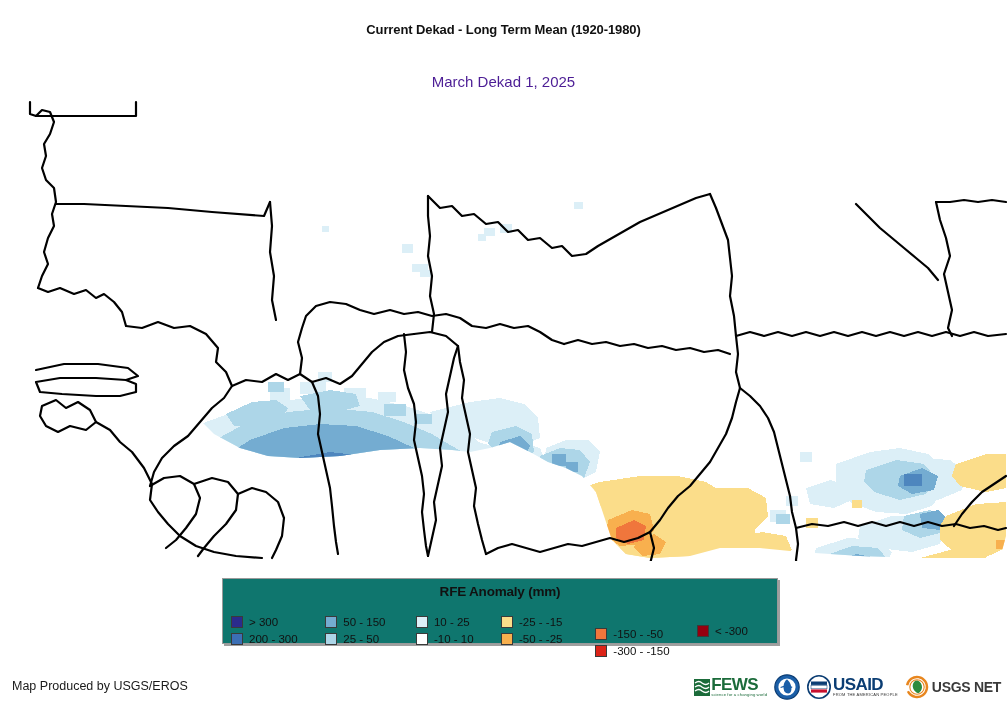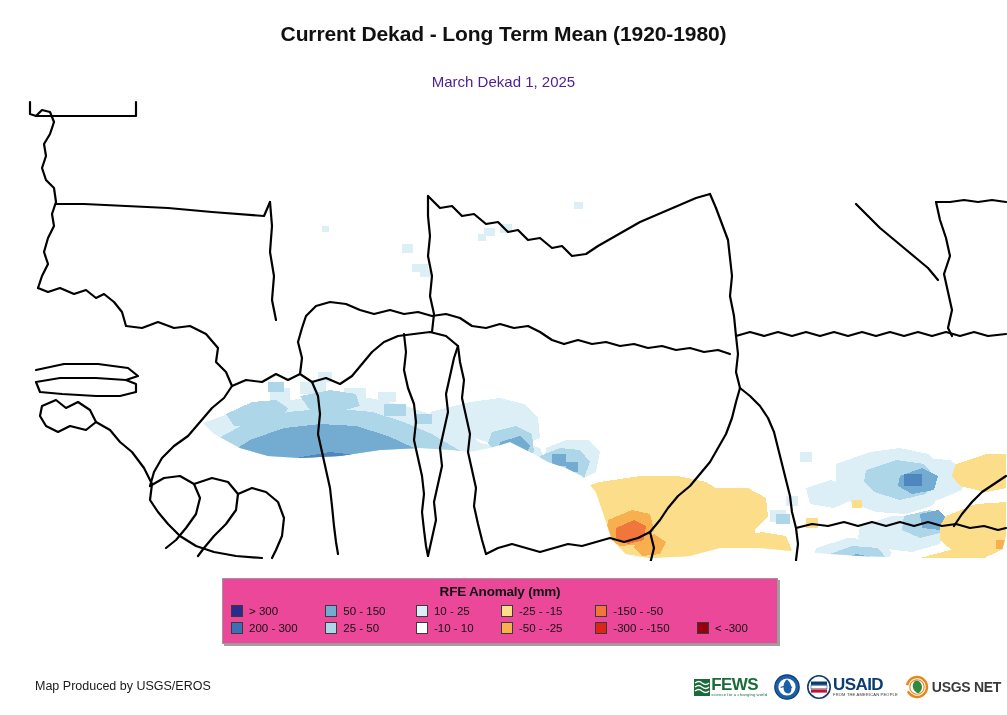--- a/index.html
+++ b/index.html
@@ -4,59 +4,59 @@
 <style>
   html,body{margin:0;padding:0;}
   body{
     width:1007px;height:715px;position:relative;overflow:hidden;
     background:#ffffff;
     font-family:"Liberation Sans", sans-serif;
     color:#111111;
   }
   #title{
     position:absolute;left:0;top:22px;width:1007px;text-align:center;
-    font-size:21px;font-weight:bold;letter-spacing:-0.1px;color:#111;
+    font-size:13px;font-weight:bold;letter-spacing:-0.1px;color:#111;
   }
   #subtitle{
     position:absolute;left:0;top:73px;width:1007px;text-align:center;
     font-size:15px;font-weight:normal;color:#4c1d95;
   }
   #map-panel{
     position:absolute;left:0;top:96px;width:1007px;height:465px;overflow:hidden;background:#fff;
   }
   #map-svg{display:block;}
   #legend{
     position:absolute;left:222px;top:578px;width:556px;height:66px;
-    background:#ec4899;border:1px solid #9a9a9a;
+    background:#0f766e;border:1px solid #9a9a9a;
     box-shadow:2px 2px 0 rgba(80,80,80,0.55);
     box-sizing:border-box;
   }
   #legend-title{
     text-align:center;font-size:13.5px;font-weight:bold;color:#111;
     margin-top:5px;letter-spacing:-0.2px;
   }
   #legend-cols{
-    display:flex;flex-direction:row;align-items:flex-end;
+    display:flex;flex-direction:row;align-items:center;
     padding:3px 6px 0 8px;
   }
   .legend-col{display:flex;flex-direction:column;margin-right:6px;}
   .legend-col.c0{width:96px;}
   .legend-col.c1{width:92px;}
   .legend-col.c2{width:86px;}
   .legend-col.c3{width:96px;}
-  .legend-col.c4{width:104px;}
+  .legend-col.c4{width:104px;margin-top:23px;}
   .legend-col.c5{width:74px;}
   .legend-entry{display:flex;flex-direction:row;align-items:center;height:17px;}
   .swatch{
     width:12px;height:12px;border:1px solid #3a3a3a;box-sizing:border-box;
     margin-right:6px;flex:none;
   }
   .legend-label{font-size:11.5px;color:#111;white-space:nowrap;line-height:12px;}
   #credit{
-    position:absolute;left:12px;top:679px;font-size:12.5px;color:#1a1a1a;margin-left:23px;
+    position:absolute;left:12px;top:679px;font-size:12.5px;color:#1a1a1a;
   }
   #logos{
     position:absolute;right:6px;top:668px;height:38px;
     display:flex;flex-direction:row;align-items:center;
   }
   .logo{display:flex;flex-direction:row;align-items:center;margin-left:7px;}
   .usgs-wave{width:16px;height:17px;margin-right:1px;}
   .usgs-text{font-size:17px;font-weight:bold;color:#1B6B3A;letter-spacing:-0.6px;line-height:15px;}
   .usgs-sub{font-size:4.2px;color:#1B6B3A;letter-spacing:0.1px;}
   .usaid-text{font-size:17px;font-weight:bold;color:#0B3D73;letter-spacing:-0.6px;line-height:15px;}

